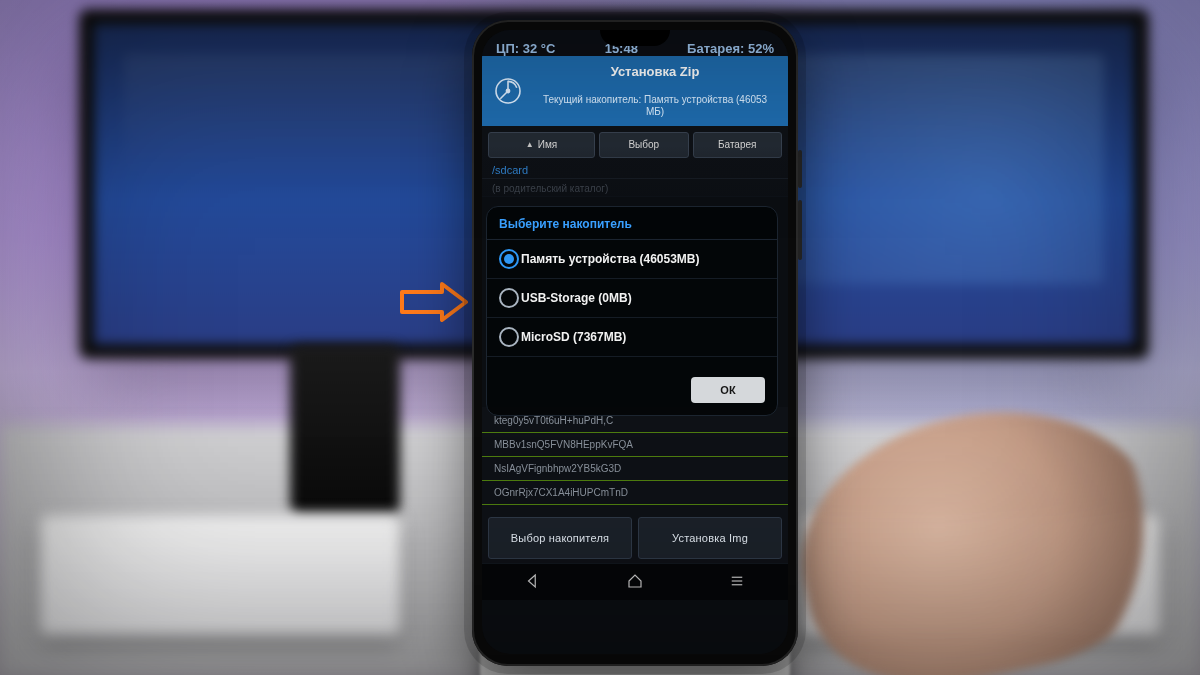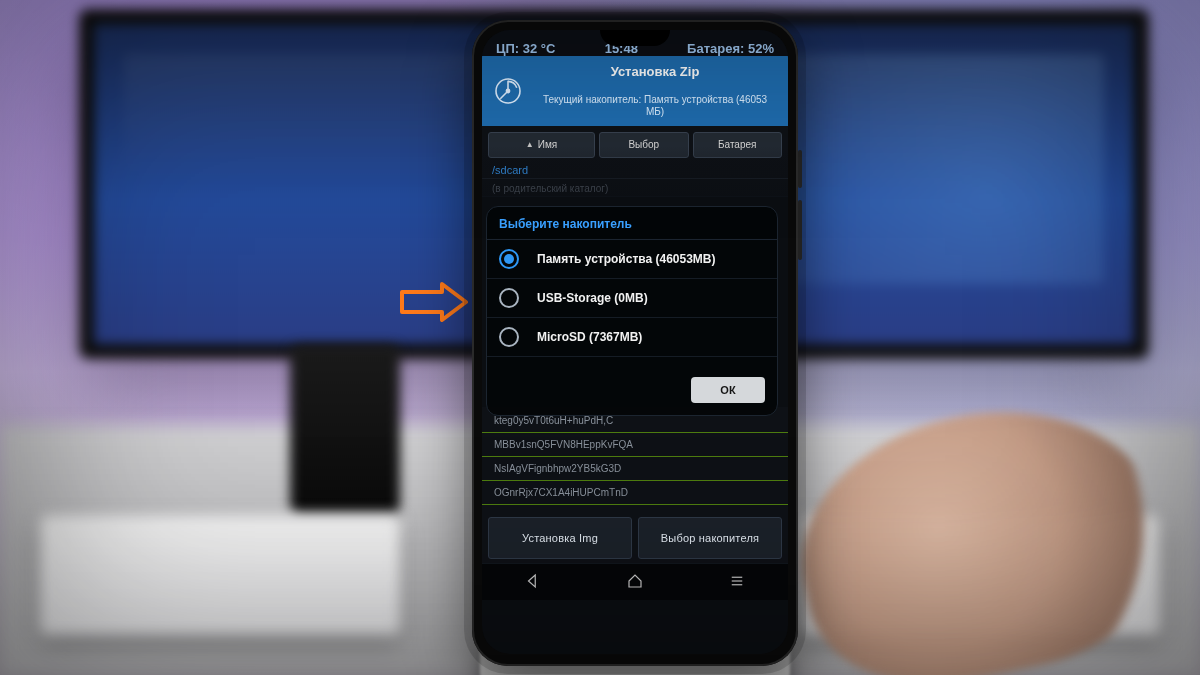--- a/index.html
+++ b/index.html
@@ -198,21 +198,21 @@
     border:1px solid #1c2530;
     border-radius:12px;
     overflow:hidden;
   }
   .modal-title{
     color:#3aa0ff; font-size:12px; font-weight:600;
     padding:10px 12px 8px;
     border-bottom:1px solid #1b2430;
   }
   .radio-row{
-    display:flex; align-items:center; gap:18px;
+    display:flex; align-items:center; gap:2px;
     padding:9px 12px;
     border-bottom:1px solid #151c25;
     font-size:12px; color:#f2f2f2; font-weight:600;
   }
   .radio-row:last-of-type{border-bottom:none;}
   .radio{
     width:16px; height:16px; border-radius:50%;
     border:2px solid #a9b4c0; flex:none;
     position:relative;
   }
@@ -330,22 +330,22 @@
 
       <div style="height:210px"></div>
       <div class="file-list">
         <div class="file-row">kteg0y5vT0t6uH+huPdH,C</div>
         <div class="file-row">MBBv1snQ5FVN8HEppKvFQA</div>
         <div class="file-row">NsIAgVFignbhpw2YB5kG3D</div>
         <div class="file-row">OGnrRjx7CX1A4iHUPCmTnD</div>
       </div>
 
       <div class="bottom-row">
+        <div class="big-btn">Выбор накопителя</div>
         <div class="big-btn">Установка Img</div>
-        <div class="big-btn">Выбор накопителя</div>
       </div>
 
       <div class="nav">
         <span>
           <svg width="18" height="18" viewBox="0 0 24 24">
               <path d="M15 4 L6 12 L15 20 Z" fill="none" stroke="#dcdcdc" stroke-width="1.6"></path>
             </svg>
         </span>
         <span>
           <svg width="18" height="18" viewBox="0 0 24 24">

